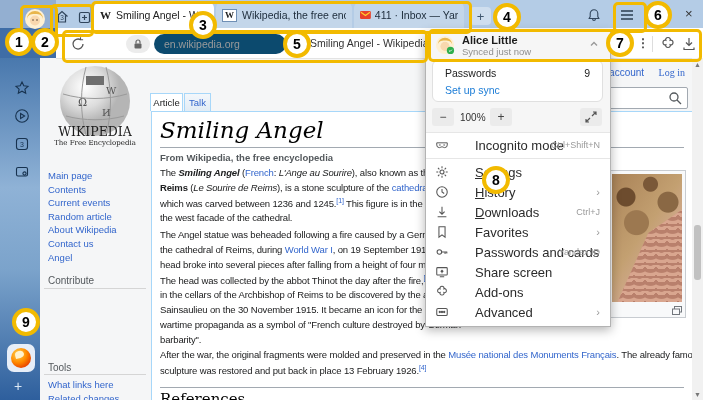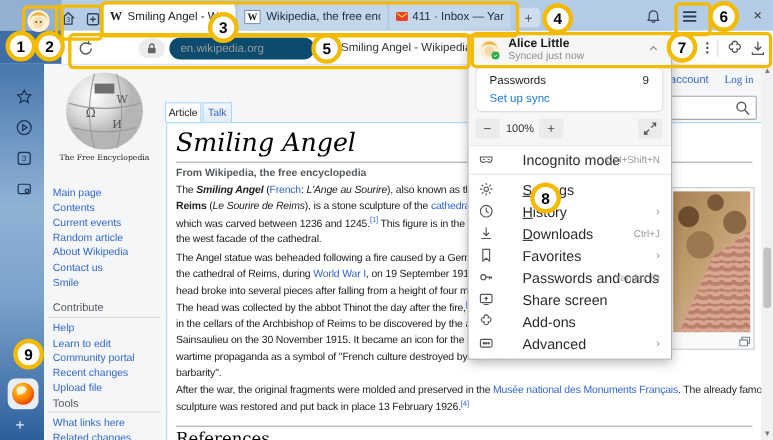--- a/index.html
+++ b/index.html
@@ -205,41 +205,36 @@
           </radialGradient>
         </defs>
       <circle cx="37" cy="37" r="35" fill="url(#gg)"></circle>
       <path d="M5 30c20 6 44 6 64 0M8 52c18 5 40 5 58 0M28 3c-6 22-6 46 0 68M48 3c6 22 6 46 0 68" fill="none" stroke="#9a9a9a" stroke-width="1"></path>
       <rect x="28" y="12" width="18" height="9" fill="#6e6e6e"></rect>
       <text x="20" y="42" font-size="11" fill="#555" font-family="DejaVu Serif,serif">Ω</text>
       <text x="48" y="30" font-size="10" fill="#555" font-family="DejaVu Serif,serif">W</text>
       <text x="44" y="52" font-size="10" fill="#555" font-family="DejaVu Serif,serif">И</text>
     </svg>
   </div>
+  <div class="abs" style="left:40px;top:124px;width:110px;text-align:center;font-family:'DejaVu Serif','Liberation Serif',serif;
+       font-size:12.5px;color:#1b1b1b;">WIKIPEDIA</div>
   <div class="abs" style="left:40px;top:139px;width:110px;text-align:center;font-family:'DejaVu Serif','Liberation Serif',serif;
        font-size:7px;color:#1b1b1b;">The Free Encyclopedia</div>
 
   <div class="abs" style="left:48px;top:169px;" id="nav-main">
       <div class="side-link">Main page</div>
       <div class="side-link">Contents</div>
       <div class="side-link">Current events</div>
       <div class="side-link">Random article</div>
       <div class="side-link">About Wikipedia</div>
       <div class="side-link">Contact us</div>
-      <div class="side-link">Smile</div>
+      <div class="side-link">Angel</div>
     </div>
   <div class="abs side-head" style="left:48px;top:275px;">Contribute</div>
   <div class="abs side-hr" style="left:44px;top:288px;width:102px;"></div>
-  <div class="abs" style="left:48px;top:292px;" id="nav-contribute">
-      <div class="side-link">Help</div>
-      <div class="side-link">Learn to edit</div>
-      <div class="side-link">Community portal</div>
-      <div class="side-link">Recent changes</div>
-      <div class="side-link">Upload file</div>
-    </div>
   <div class="abs side-head" style="left:48px;top:362px;">Tools</div>
   <div class="abs side-hr" style="left:44px;top:374px;width:102px;"></div>
   <div class="abs" style="left:48px;top:378px;" id="nav-tools">
       <div class="side-link">What links here</div>
       <div class="side-link">Related changes</div>
     </div>
 
   <div class="abs" style="right:18px;top:62px;white-space:nowrap;">
     <span class="toplink">Create account</span>
     <span class="toplink" style="margin-left:10px;font-family:Liberation Serif, serif;">Log in</span>

